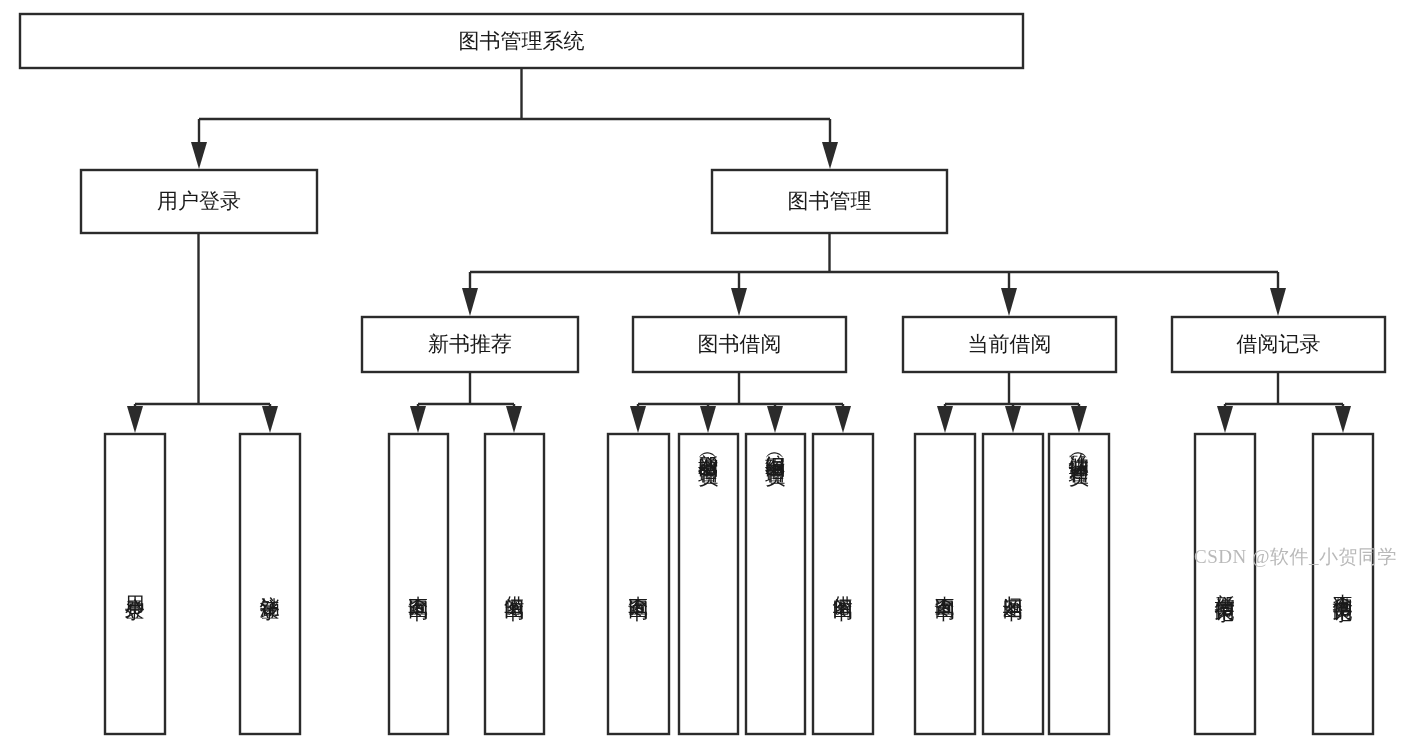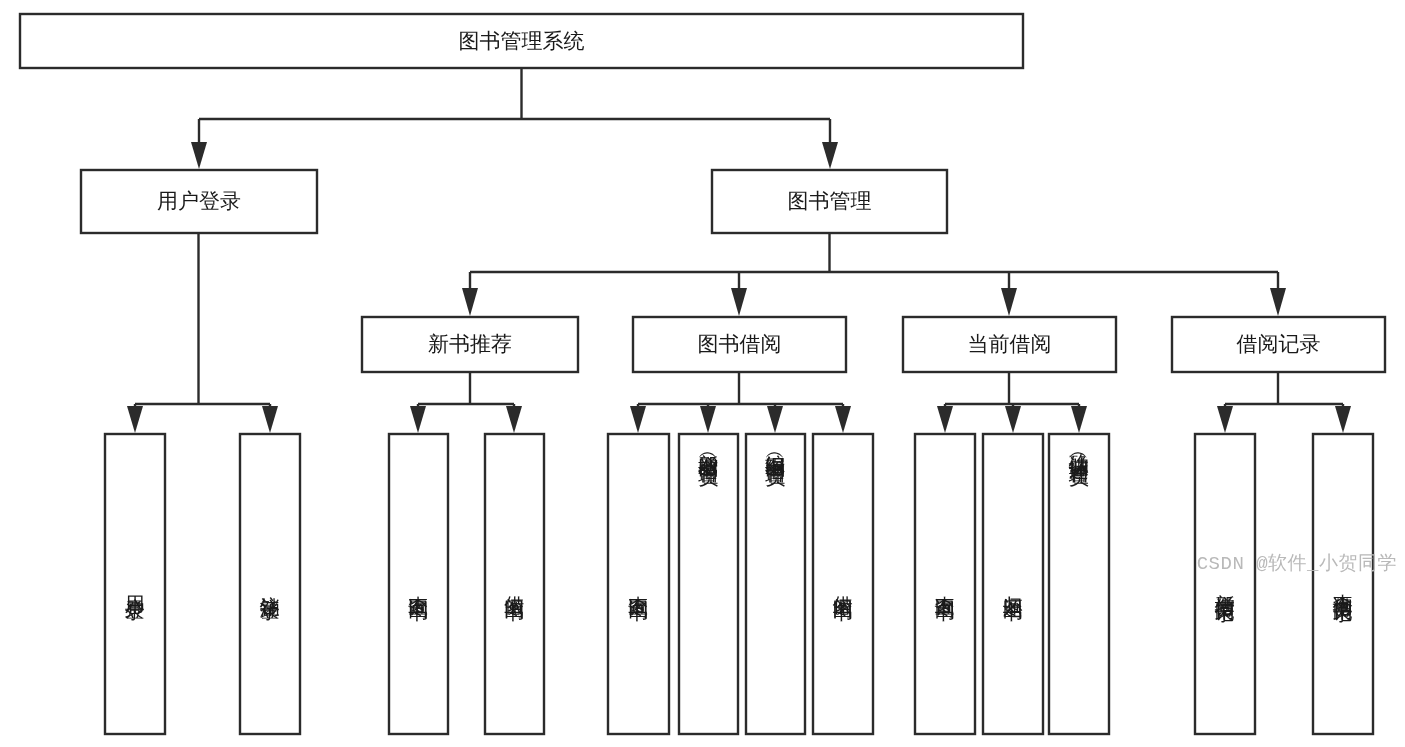--- a/index.html
+++ b/index.html
@@ -64,22 +64,22 @@
     color: #1a1a1a;
     writing-mode: vertical-rl;
     text-orientation: upright;
     letter-spacing: 2px;
     text-align: center;
     white-space: nowrap;
   }
   .watermark {
     position: absolute;
     right: 8px;
-    bottom: 0;
-    font-family: Liberation Mono, monospace;
+    bottom: 6px;
+    font-family: Liberation Serif, serif;
     font-size: 19px;
     color: #b9b9b9;
     letter-spacing: 0.5px;
     white-space: nowrap;
     user-select: none;
   }
 </style>
 </head>
 <body>
 

